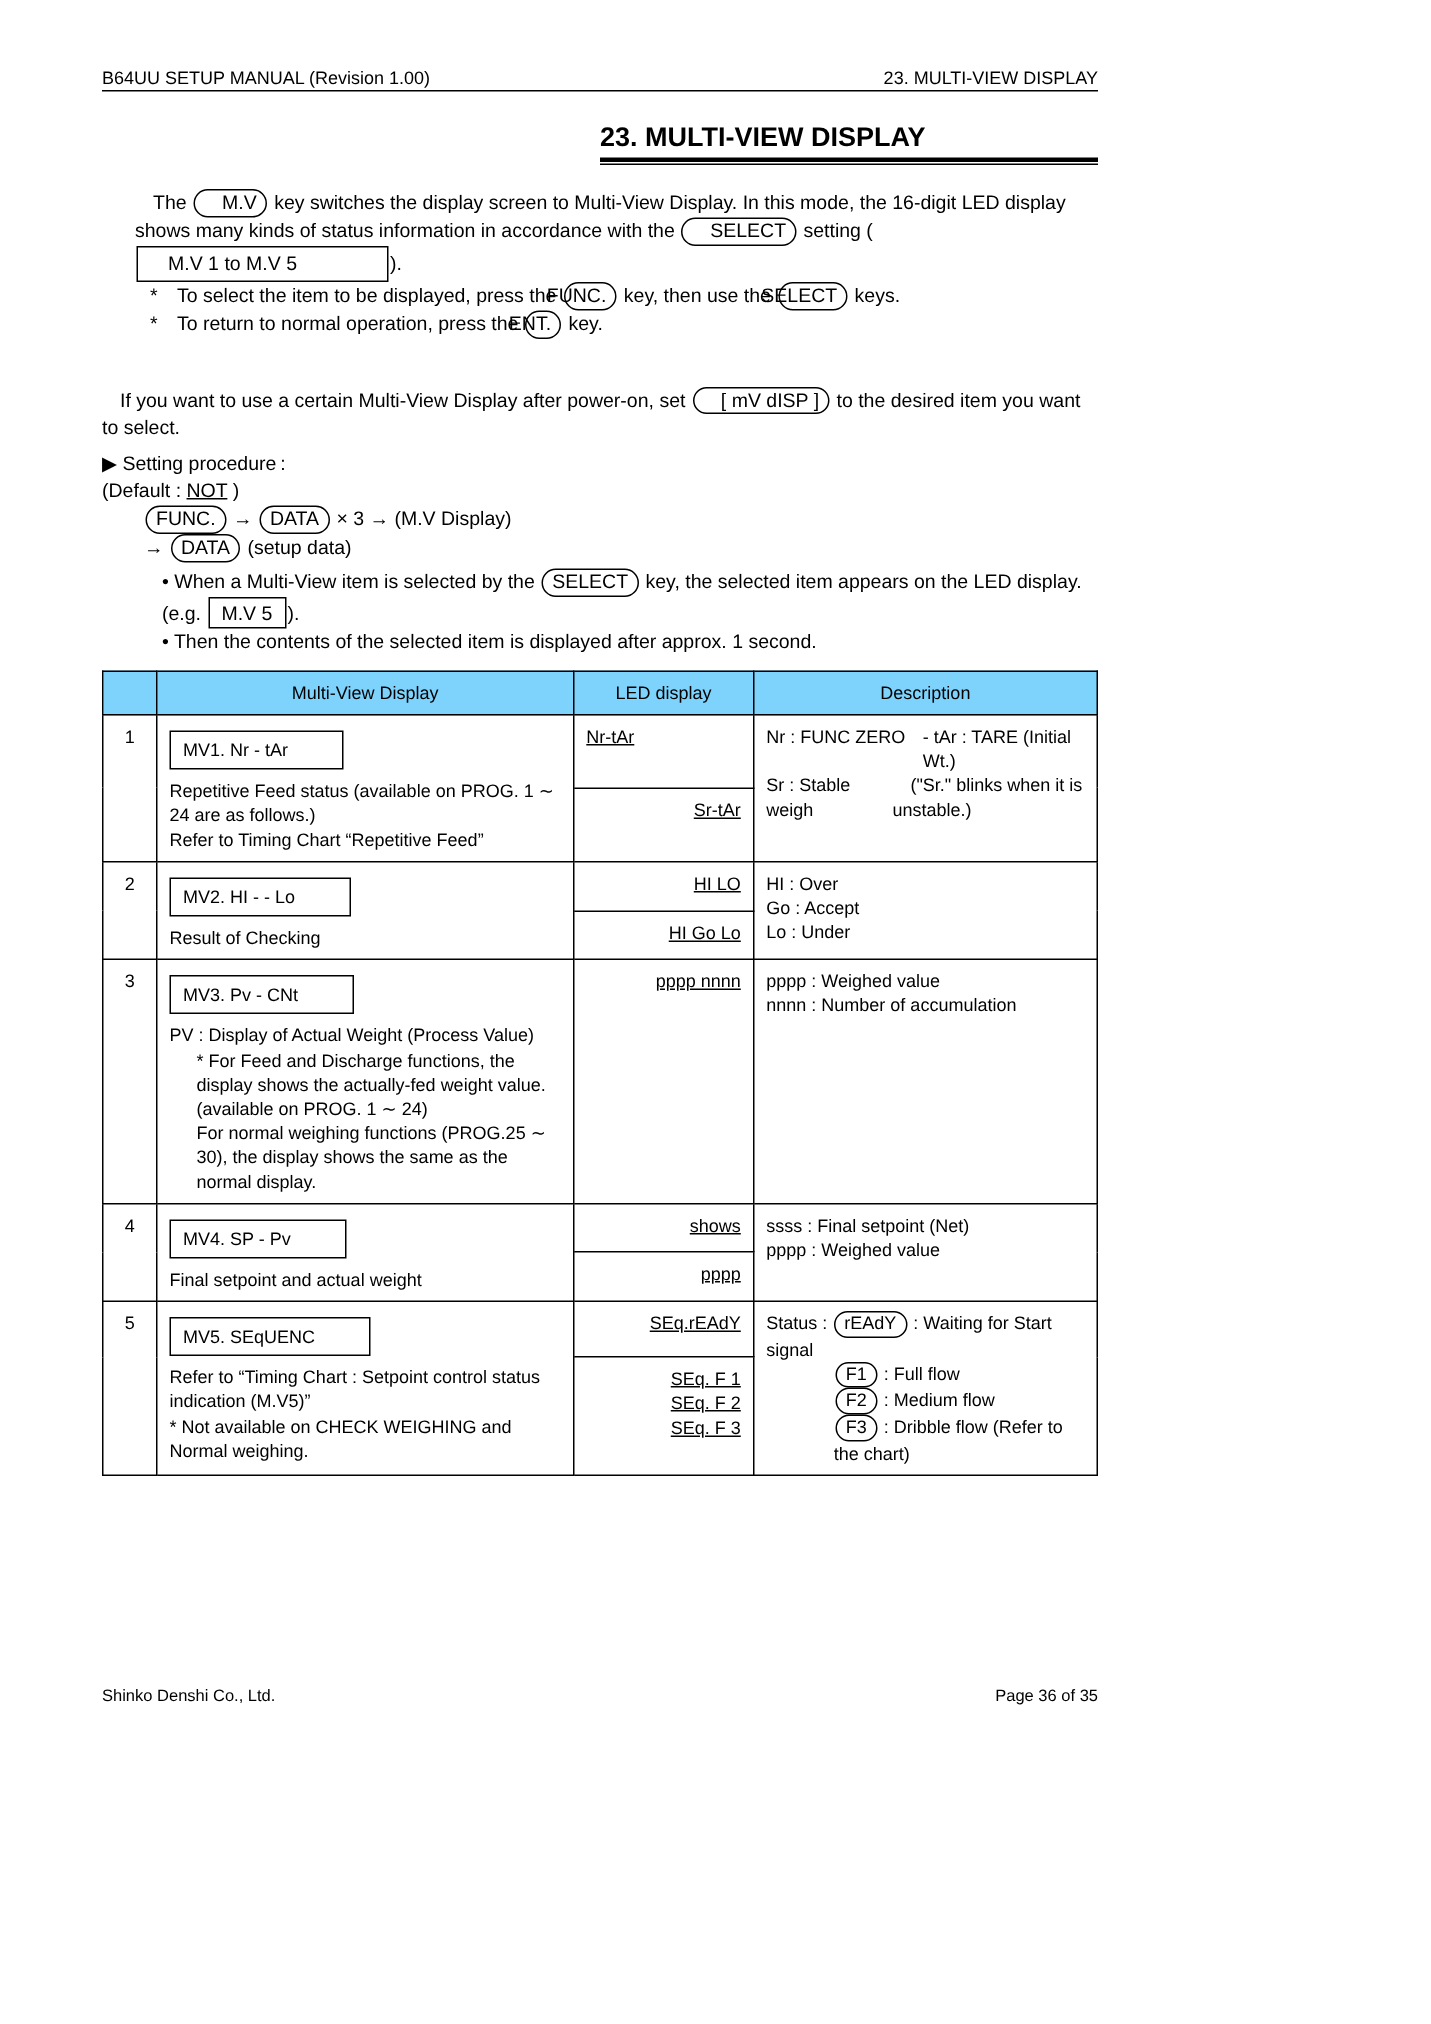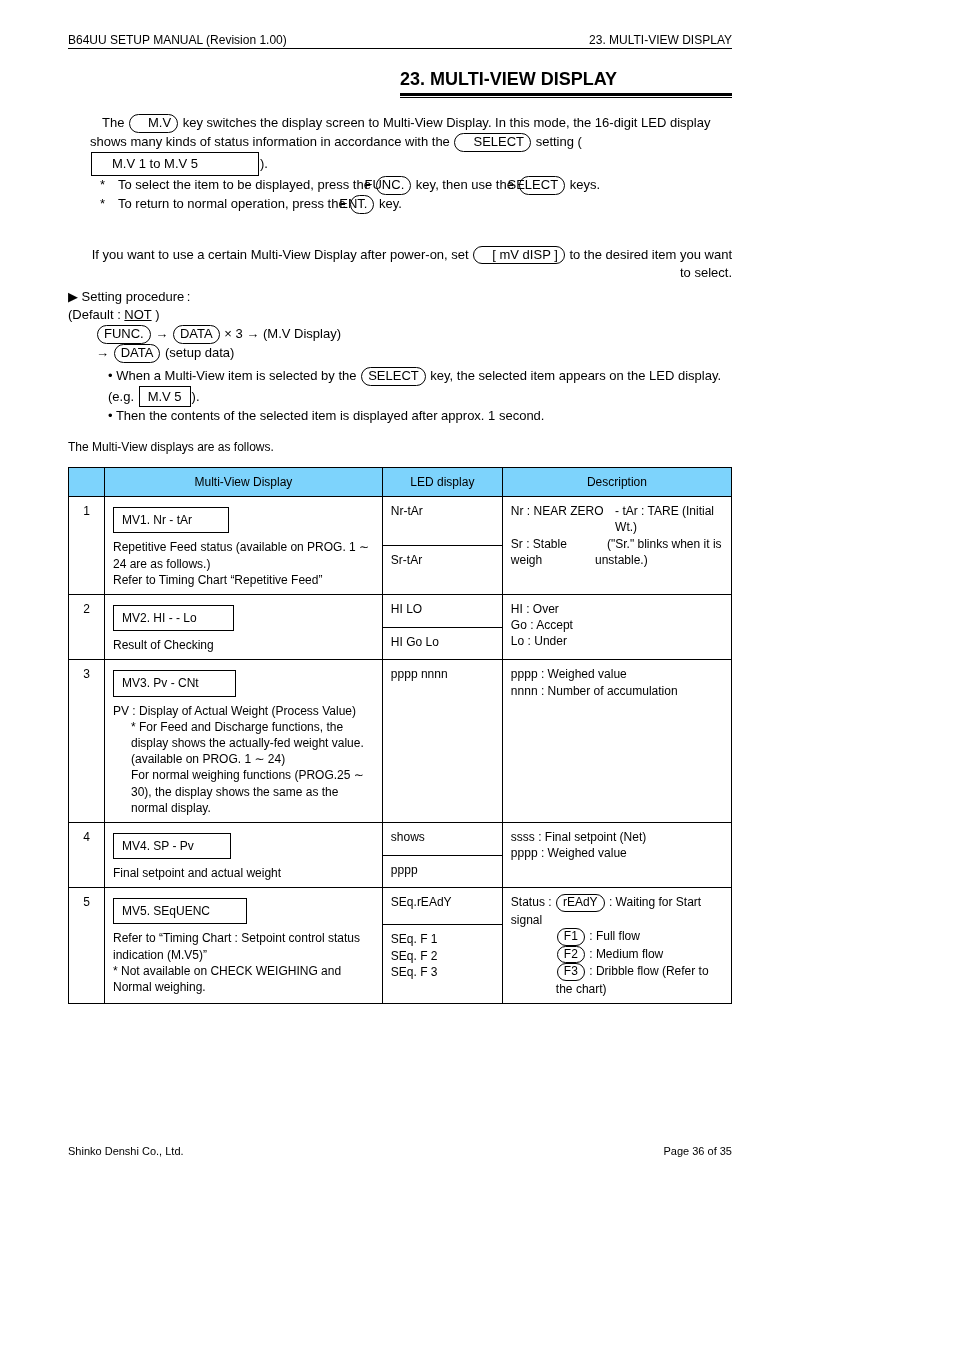--- a/index.html
+++ b/index.html
@@ -8,21 +8,21 @@
     padding: 0;
     width: 954px;
     background: #fff;
     font-family: Arial, "Helvetica Neue", Helvetica, sans-serif;
     color: #000;
     font-size: 13px;
     line-height: 1.35;
   }
   .page {
     width: 800px;
-    padding: 28px 68px 60px 68px;
+    padding: 40px 68px 60px 68px;
   }
   .header-line {
     border-bottom: 1px solid #000;
     margin-top: 4px;
     font-size: 12px;
   }
   .header-line .left { float: left; }
   .header-line .right { float: right; }
   .header-line::after { content: ""; display: block; clear: both; }
 
@@ -38,21 +38,21 @@
 
   .cols {
     display: flex;
     gap: 32px;
     margin-top: 16px;
     position: relative;
     flex-direction: column;
   }
   .col { flex: 1 1 0; }
   .col.left { padding-left: 22px; }
-  .col.right .lead { text-indent: 12px; text-align: right; }
+  .col.right .lead { text-indent: 12px; }
   .indent { text-indent: 12px; }
   .para { margin: 0 0 0 0; }
   .hang { padding-left: 28px; text-indent: -18px; }
   .outer-bullet { display:inline-block; width: 18px; text-indent:0; }
   .bullet { padding-left: 18px; }
 
   .pill {
     display: inline-block;
     border: 1px solid #000;
     padding: 0 6px;
@@ -80,21 +80,21 @@
     border: 1px solid #000;
     vertical-align: top;
     padding: 6px 8px;
   }
   table.mv th {
     background: #7dd3fc;
     text-align: center;
     font-weight: normal;
   }
   table.mv td.num { text-align: center; vertical-align: top; width: 36px; }
-  table.mv td.disp { text-align: left; width: 120px; }
+  table.mv td.disp { text-align: right; width: 120px; text-decoration: underline; }
   table.mv td.desc { }
   table.mv td.prog { }
   .mv-box {
     border: 1px solid #000;
     display: inline-block;
     padding: 4px 36px 4px 8px;
     margin: 4px 0 6px 0;
   }
   .pl-18 { padding-left: 18px; }
 
@@ -152,21 +152,20 @@
     </div>
   </div>
 
   <div style="padding-left:22px; margin-top:4px;">
     <p class="para bullet">
       <span>• When a Multi-View item is selected by the </span><span class="pill">SELECT</span><span> key, the selected item appears on the LED display. (e.g. </span><span class="box">M.V 5</span><span>).</span>
     </p>
     <p class="para bullet">• Then the contents of the selected item is displayed after approx. 1 second.</p>
   </div>
 
-  <p class="inter-para">The Multi-View displays are as follows.</p>
 
   <table class="mv">
     <thead>
       <tr>
         <th></th>
         <th>Multi-View Display</th>
         <th>LED display</th>
         <th>Description</th>
       </tr>
     </thead>
@@ -179,21 +178,21 @@
           <div>Repetitive Feed status (available on PROG. 1 ∼ 24 are as follows.)</div>
           <div>Refer to Timing Chart “Repetitive Feed”</div>
         </td>
         <td class="disp">
           <div style="display:flex;justify-content:space-between;">
               <span>Nr-tAr</span>
             </div>
         </td>
         <td class="desc" rowspan="2">
           <div style="display:flex;">
-              <span style="width:120px;">Nr : NEAR ZERO</span>
+              <span style="width:120px;">Nr : FUNC ZERO</span>
               <span>- tAr : TARE (Initial Wt.)</span>
             </div>
           <div style="display:flex;">
               <span style="width:120px;">Sr : Stable weigh</span>
               <span> ("Sr." blinks when it is unstable.)</span>
             </div>
         </td>
       </tr>
       <tr>
         <td class="disp">Sr-tAr</td>

